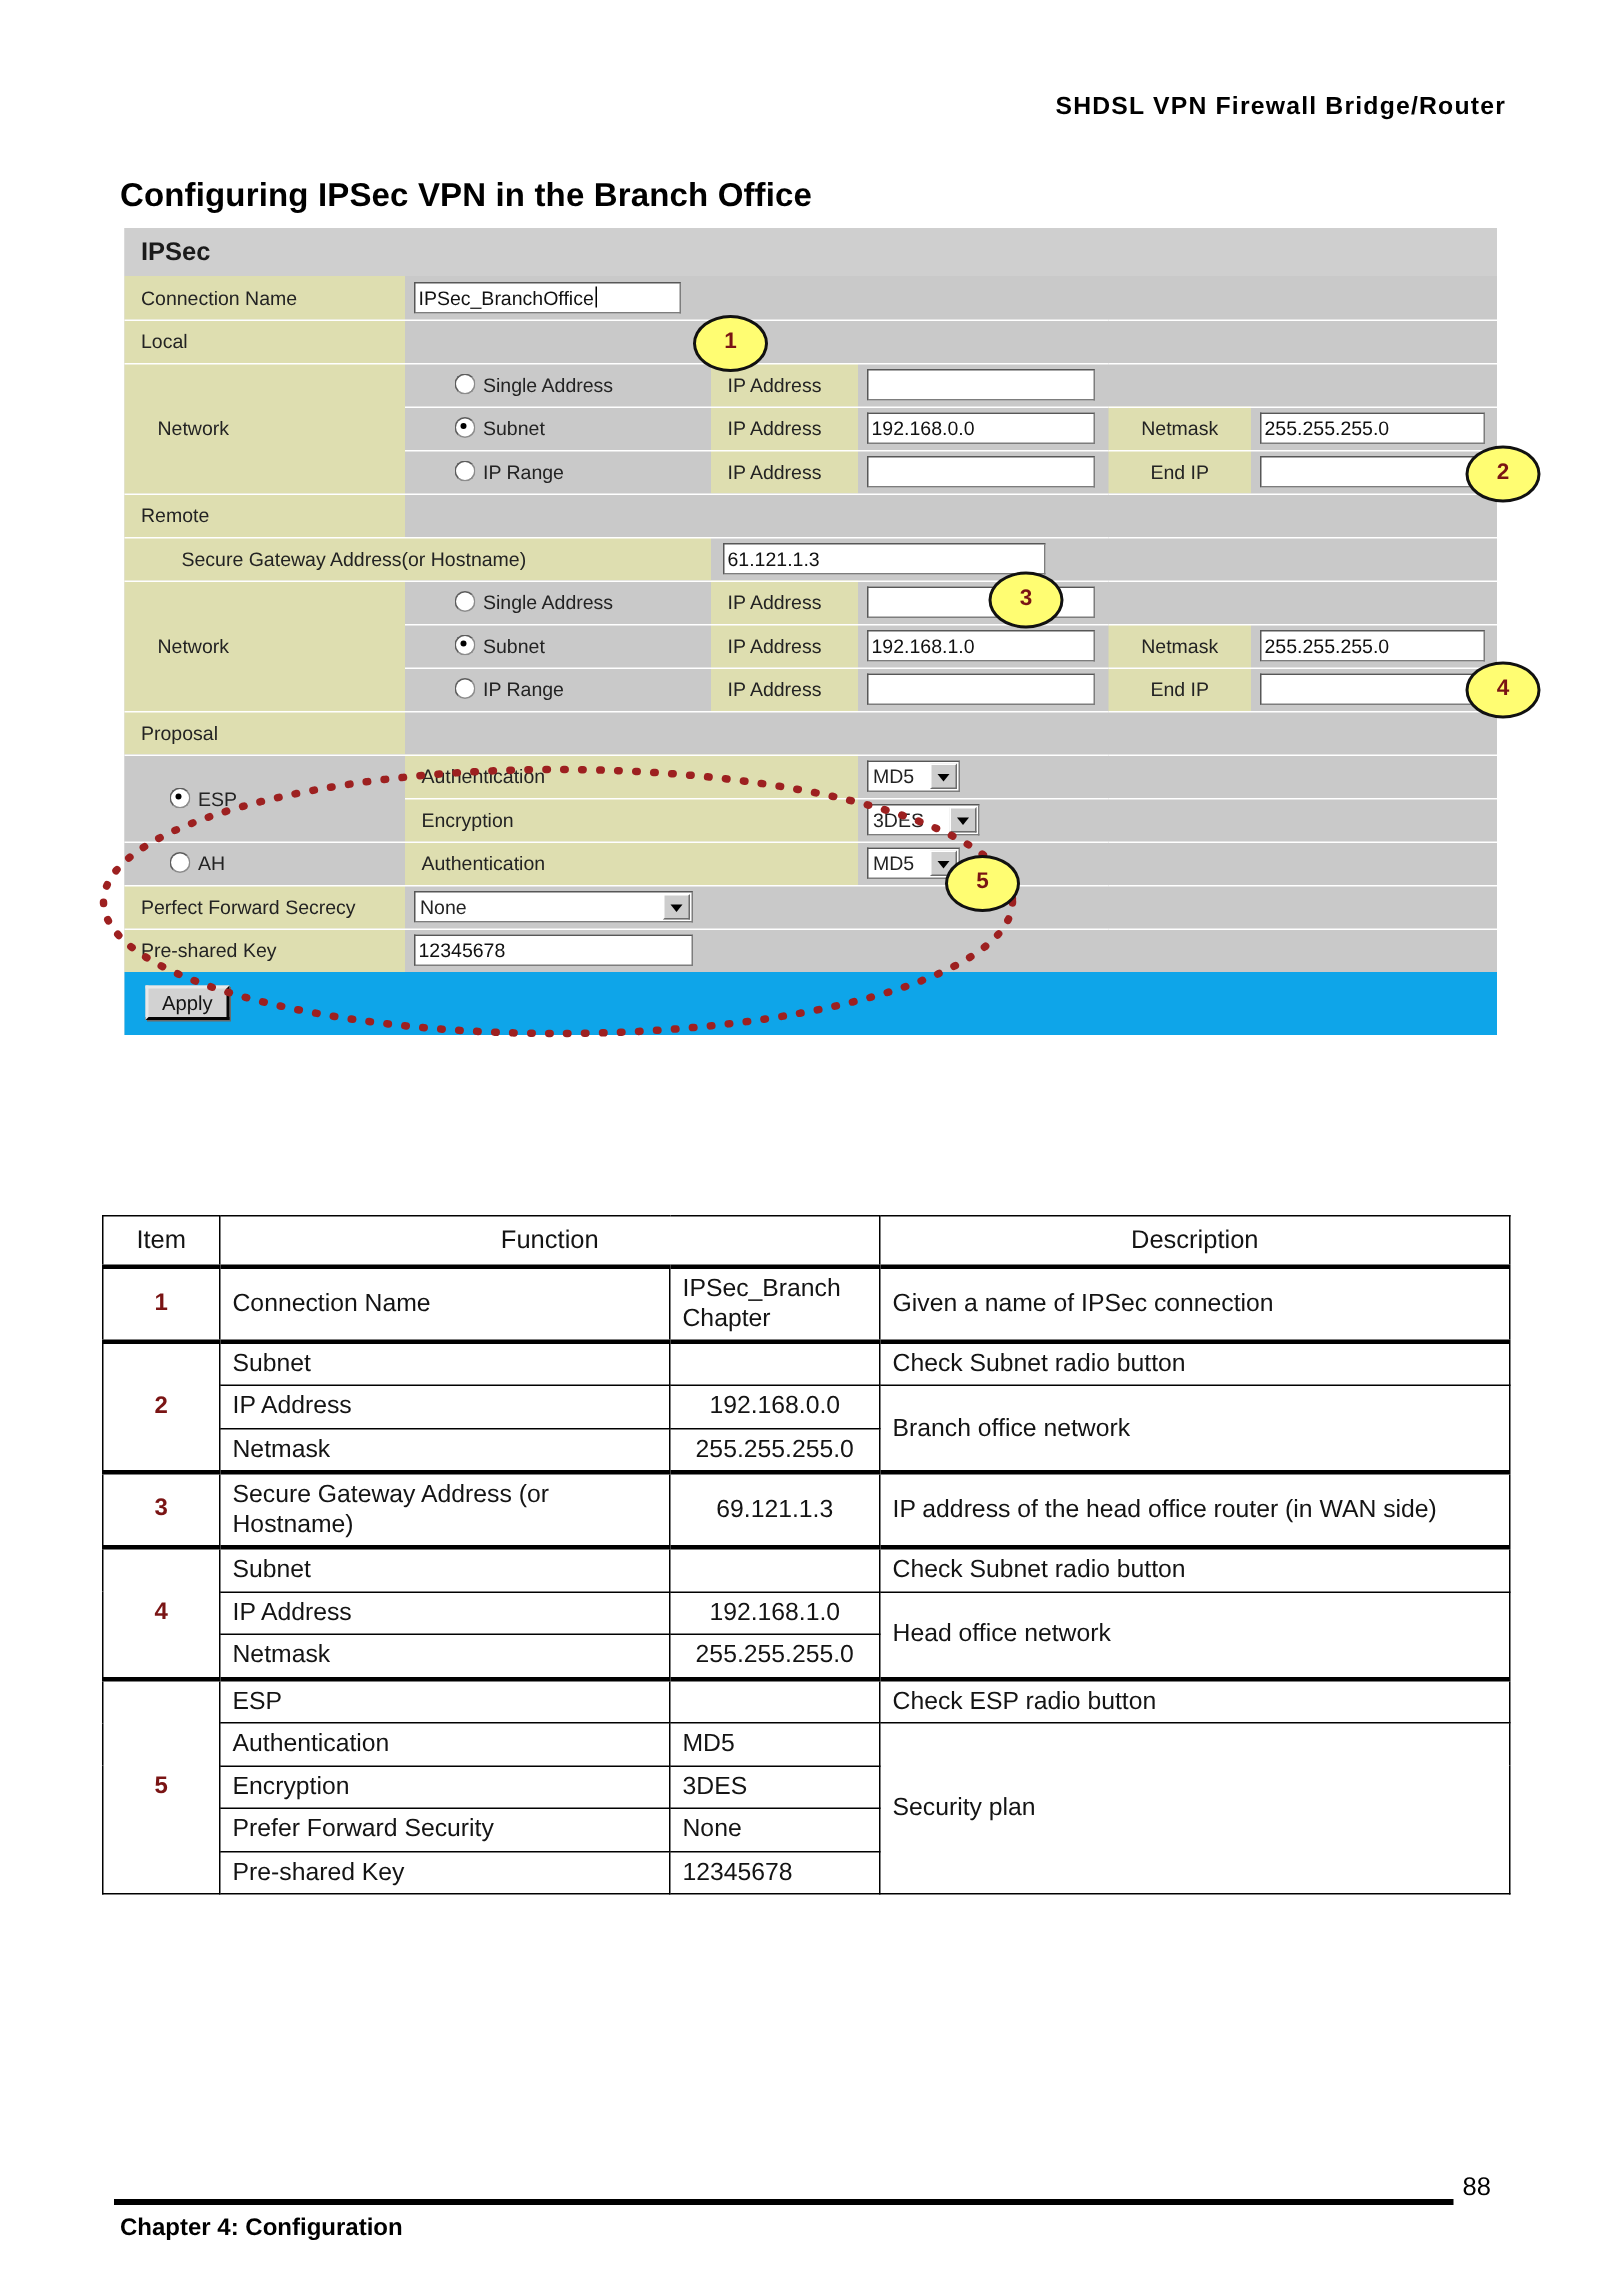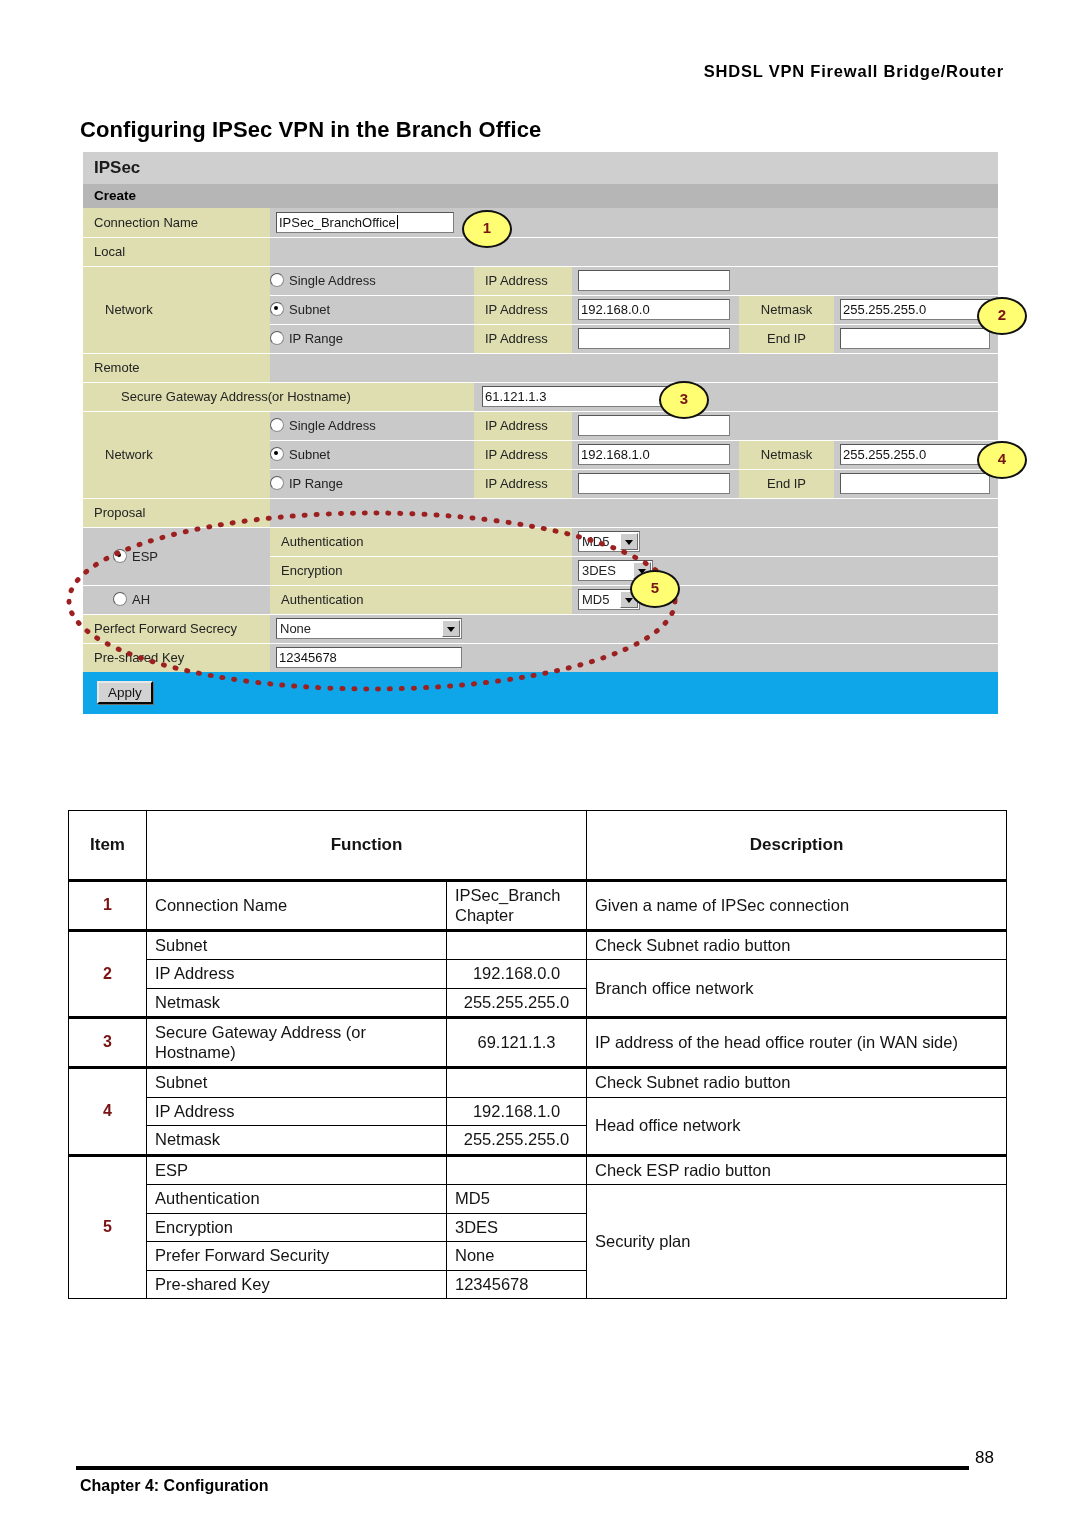--- a/index.html
+++ b/index.html
@@ -74,21 +74,21 @@
     height: 29px;
     box-sizing: border-box;
     border-bottom: 1px solid #ffffff;
     font-size: 13px;
     color: #232323;
   }
   td.khaki  { background: #dedeb0; }
   td.grey   { background: #c9c9c9; }
   td.pad    { padding-left: 11px; }
   td.pad2   { padding-left: 38px; }
-  td.pad3   { }
+  td.pad3   { padding-left: 33px; }
   td.ctr    { text-align: center; }
   td.nb     { border-bottom: none; }
 
   
   .tin {
     display: inline-block;
     box-sizing: border-box;
     height: 21px;
     line-height: 19px;
     background: #ffffff;
@@ -233,23 +233,23 @@
   }
   #item-table td {
     border: 1.5px solid #000;
     padding: 4px 8px;
     vertical-align: middle;
     color: #141414;
     line-height: 1.18;
   }
   #item-table td.hdr {
     text-align: center;
-    font-weight: bold;
+    font-weight: normal;
     font-size: 17px;
-    padding: 24px 4px;
+    padding: 6px 4px;
   }
   #item-table td.itemno {
     text-align: center;
     color: #7a1414;
     font-weight: bold;
     font-size: 16px;
   }
   #item-table td.val { text-align: left; }
   #item-table td.valc { text-align: center; }
   .grp-top { border-top: 3px solid #000 !important; }
@@ -282,21 +282,20 @@
 </head>
 <body>
 
 <div id="page-header">SHDSL VPN Firewall Bridge/Router</div>
 
 <div id="section-heading">Configuring IPSec VPN in the Branch Office</div>
 
 <div id="ipsec-panel">
 
   <div class="panel-title">IPSec</div>
-  <div class="panel-subtitle">Create</div>
 
   <table class="ftable">
     <colgroup>
       <col style="width:187px">
       <col style="width:204px">
       <col style="width:98px">
       <col style="width:167px">
       <col style="width:95px">
       <col style="width:164px">
     </colgroup>

